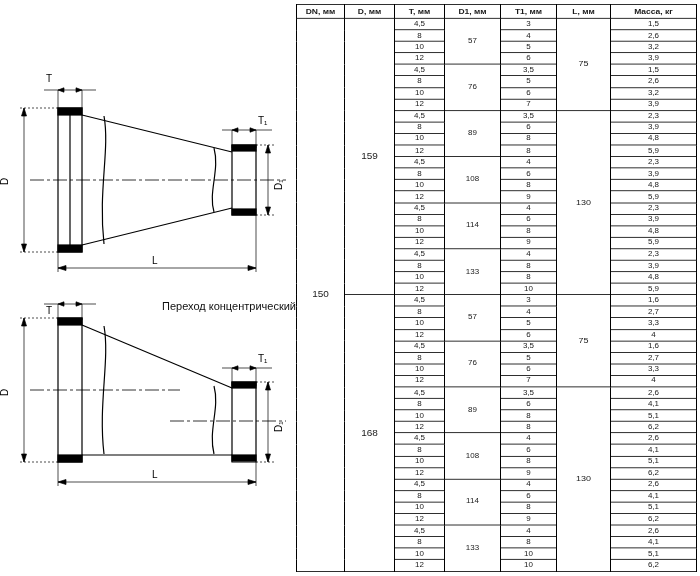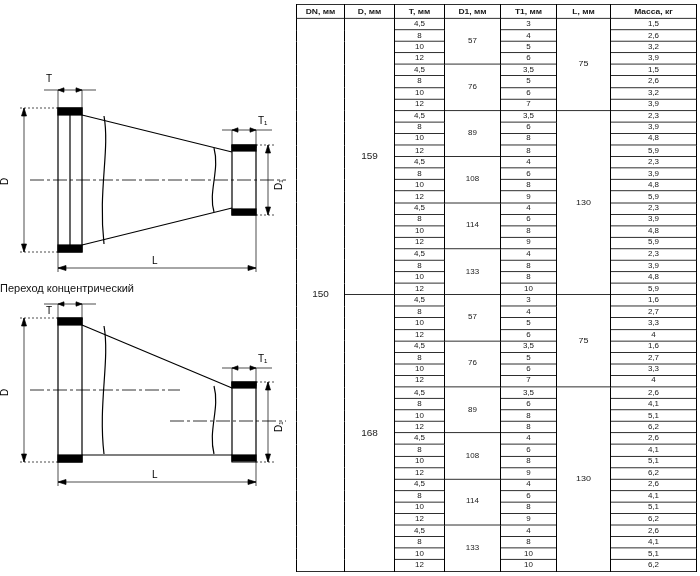--- a/index.html
+++ b/index.html
@@ -6,22 +6,22 @@
   body{width:700px;height:576px;font-family:"Liberation Sans",sans-serif;color:#1a1a1a;overflow:hidden;}
   .page{position:relative;width:700px;height:576px;}
 
   
   .drawings{position:absolute;left:0;top:0;width:296px;height:576px;}
   .fig{position:absolute;left:0;width:296px;}
   .fig1{top:30px;height:250px;}
   .fig2{top:300px;height:250px;}
   .fig svg{display:block;}
   .figcaption{
-    position:absolute;width:296px;text-align:left;
-    font-size:11px;color:#111;
+    position:absolute;width:296px;text-align:right;
+    font-size:11px;color:#111;margin-top:18px;
   }
   .cap1{top:252px;}
 
   
   .table-wrap{position:absolute;left:296px;top:4px;width:400px;height:437px;}
   table.spec{
     border-collapse:collapse;
     width:400px;
     table-layout:fixed;
     font-size:8px;

